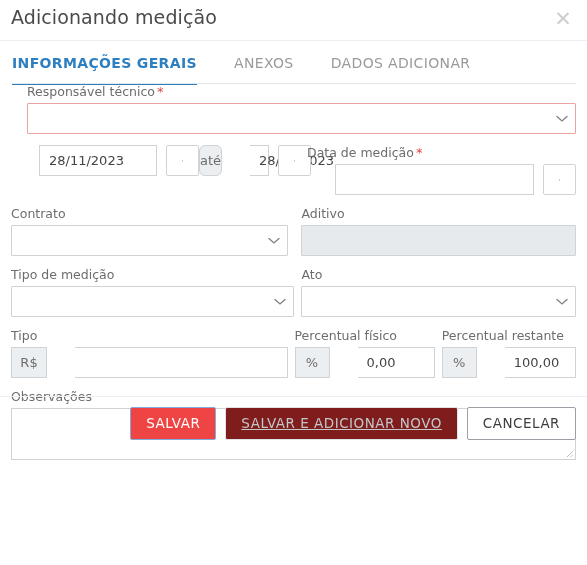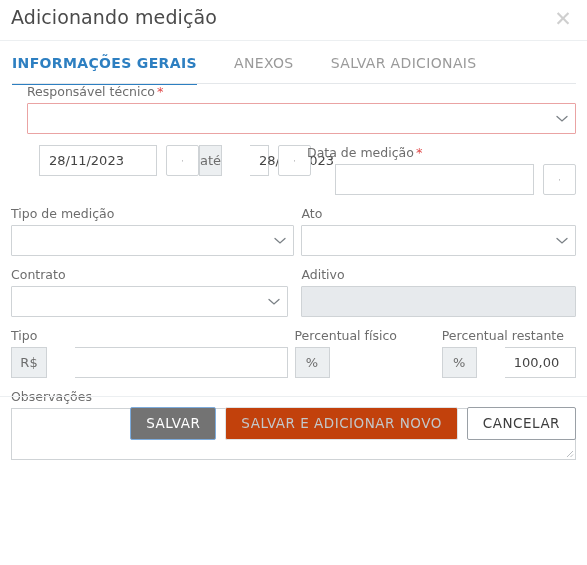--- a/index.html
+++ b/index.html
@@ -223,50 +223,51 @@
     border-radius: 2px;
     cursor: pointer;
     display: inline-flex;
     align-items: center;
     justify-content: center;
     padding: 0 15px;
     margin-left: 9px;
     white-space: nowrap;
   }
   .btn-primary {
-    background: #737373;
+    background: #ef4444;
     color: #ffffff;
     border: 1px solid #7dacdd;
   }
   .btn-disabled {
-    background: #c2410c;
+    background: #7f1d1d;
     color: #c3c7ca;
     border: 1px solid #dfe3e6;
     cursor: default;
+    text-decoration: underline;
   }
   .btn-default {
     background: #ffffff;
     color: #3d3d3d;
     border: 1px solid #9aa0a6;
   }
 </style>
 </head>
 <body>
 
 <div class="dialog">
 
   <div class="dialog-header">
     <div class="dialog-title">Adicionando medição</div>
     <div class="close-icon">✕</div>
   </div>
 
   <div class="tabs">
     <div class="tab active">INFORMAÇÕES GERAIS</div>
     <div class="tab">ANEXOS</div>
-    <div class="tab">SALVAR ADICIONAIS</div>
+    <div class="tab">DADOS ADICIONAR</div>
     <div class="tabs-underline"></div>
   </div>
 
   <div class="dialog-body">
 
     <div class="row">
       <div style="width:100%;margin-left:16px;">
         <div class="field-label">
           <span>Responsável técnico</span><span class="req">*</span>
         </div>
@@ -287,21 +288,21 @@
           <div class="fld left-border" style="flex:0 0 118px;">28/11/2023</div>
           <div class="addon btn" style="width:33px;">
             <svg width="14" height="14" viewBox="0 0 14 14">
                 <rect x="1" y="2.5" width="12" height="10.5" rx="1" fill="none" stroke="#46474d" stroke-width="1.1"></rect>
                 <rect x="1" y="2.5" width="12" height="3" fill="#46474d"></rect>
                 <rect x="3" y="1" width="1.6" height="2.6" fill="#46474d"></rect>
                 <rect x="9.4" y="1" width="1.6" height="2.6" fill="#46474d"></rect>
                 <path d="M4.3 6.6v6.2M7 6.6v6.2M9.7 6.6v6.2M1.4 8.6h11.2M1.4 10.8h11.2" stroke="#46474d" stroke-width="0.8"></path>
               </svg>
           </div>
-          <div class="addon" style="width:42px;">até</div>
+          <div class="addon" style="width:42px;border-radius:6px;">até</div>
           <div class="fld" style="flex:1 1 auto;">28/11/2023</div>
           <div class="addon btn" style="width:33px;">
             <svg width="14" height="14" viewBox="0 0 14 14">
                 <rect x="1" y="2.5" width="12" height="10.5" rx="1" fill="none" stroke="#46474d" stroke-width="1.1"></rect>
                 <rect x="1" y="2.5" width="12" height="3" fill="#46474d"></rect>
                 <rect x="3" y="1" width="1.6" height="2.6" fill="#46474d"></rect>
                 <rect x="9.4" y="1" width="1.6" height="2.6" fill="#46474d"></rect>
                 <path d="M4.3 6.6v6.2M7 6.6v6.2M9.7 6.6v6.2M1.4 8.6h11.2M1.4 10.8h11.2" stroke="#46474d" stroke-width="0.8"></path>
               </svg>
           </div>
@@ -322,20 +323,38 @@
                 <rect x="9.4" y="1" width="1.6" height="2.6" fill="#46474d"></rect>
                 <path d="M4.3 6.6v6.2M7 6.6v6.2M9.7 6.6v6.2M1.4 8.6h11.2M1.4 10.8h11.2" stroke="#46474d" stroke-width="0.8"></path>
               </svg>
           </div>
         </div>
       </div>
     </div>
 
     <div class="row">
       <div class="col-left">
+        <div class="field-label">Contrato</div>
+        <div class="select" style="width:277px;">
+          <div class="ctl"></div>
+          <span class="chev">
+            <svg width="12" height="8" viewBox="0 0 12 8">
+                <path d="M1 1.5 L6 6 L11 1.5" stroke="#7b8186" stroke-width="1.3" fill="none" stroke-linecap="round"></path>
+              </svg>
+          </span>
+        </div>
+      </div>
+      <div class="col-right">
+        <div class="field-label">Aditivo</div>
+        <div class="ctl disabled"></div>
+      </div>
+    </div>
+
+    <div class="row">
+      <div class="col-left">
         <div class="field-label">Tipo de medição</div>
         <div class="select">
           <div class="ctl"></div>
           <span class="chev">
             <svg width="12" height="8" viewBox="0 0 12 8">
                 <path d="M1 1.5 L6 6 L11 1.5" stroke="#7b8186" stroke-width="1.3" fill="none" stroke-linecap="round"></path>
               </svg>
           </span>
         </div>
       </div>
@@ -346,50 +365,33 @@
           <span class="chev">
             <svg width="12" height="8" viewBox="0 0 12 8">
                 <path d="M1 1.5 L6 6 L11 1.5" stroke="#7b8186" stroke-width="1.3" fill="none" stroke-linecap="round"></path>
               </svg>
           </span>
         </div>
       </div>
     </div>
 
     <div class="row">
-      <div class="col-left">
-        <div class="field-label">Contrato</div>
-        <div class="select" style="width:277px;">
-          <div class="ctl"></div>
-          <span class="chev">
-            <svg width="12" height="8" viewBox="0 0 12 8">
-                <path d="M1 1.5 L6 6 L11 1.5" stroke="#7b8186" stroke-width="1.3" fill="none" stroke-linecap="round"></path>
-              </svg>
-          </span>
-        </div>
-      </div>
-      <div class="col-right">
-        <div class="field-label">Aditivo</div>
-        <div class="ctl disabled"></div>
-      </div>
-    </div>
-
-    <div class="row">
       <div style="width:278px;">
         <div class="field-label">Tipo</div>
         <div class="input-group">
           <div class="addon" style="width:36px;">R$</div>
           <div class="fld"></div>
         </div>
       </div>
 
       <div style="width:141px; margin-left:7px;">
         <div class="field-label">Percentual físico</div>
         <div class="input-group">
           <div class="addon" style="width:35px;">%</div>
+          <div class="fld">0,00</div>
         </div>
       </div>
 
       <div style="width:135px; margin-left:7px;">
         <div class="field-label">Percentual restante</div>
         <div class="input-group">
           <div class="addon" style="width:35px;">%</div>
           <div class="fld">100,00</div>
         </div>
       </div>

